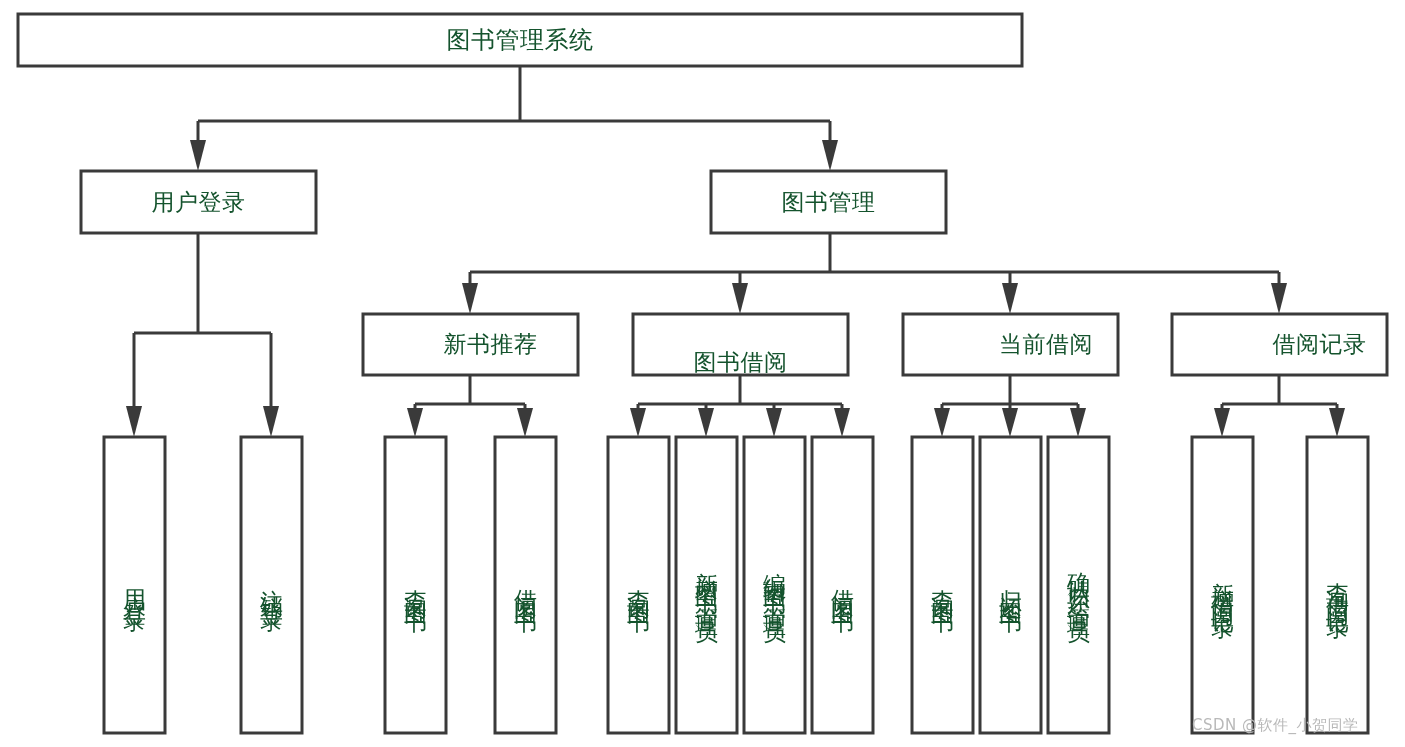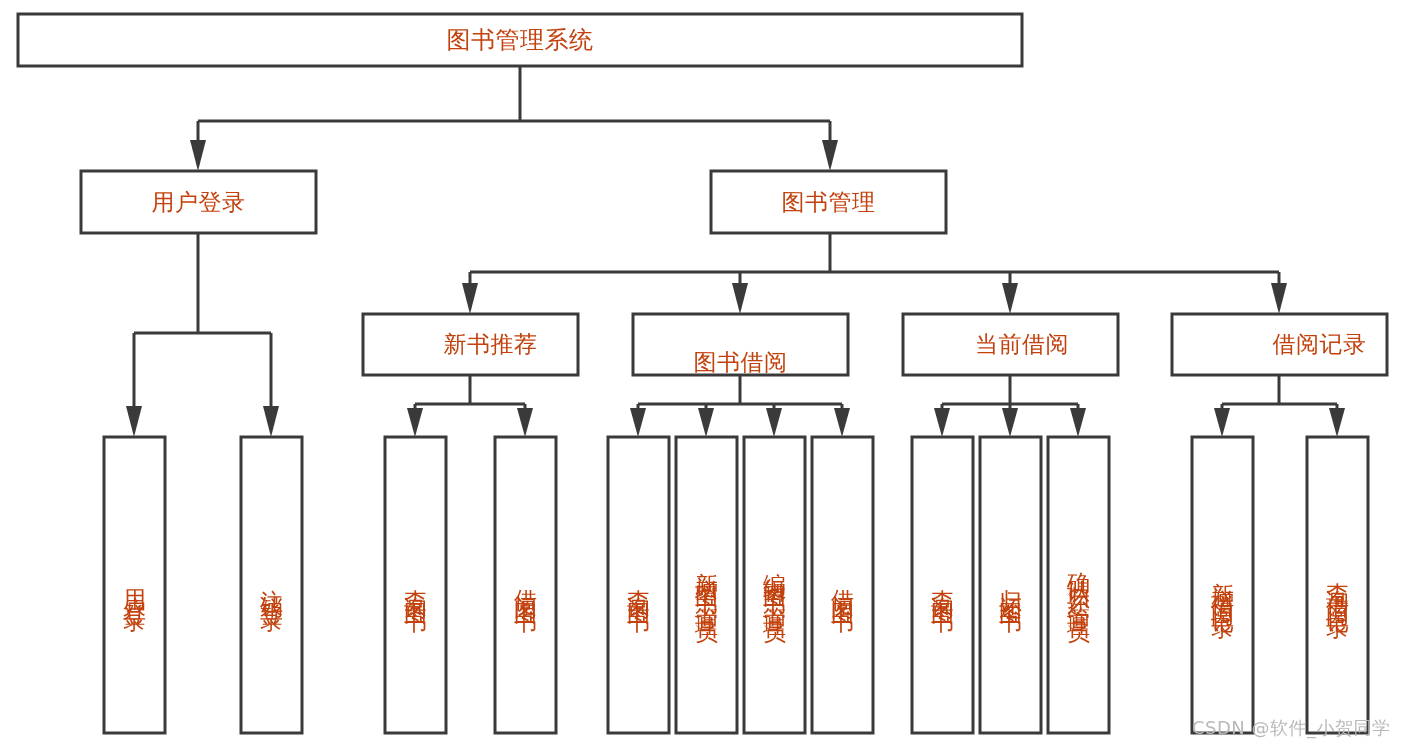--- a/index.html
+++ b/index.html
@@ -39,21 +39,21 @@
   .arrow-head {
     fill: #3a3a3a;
     stroke: none;
   }
   
   .node-label {
     position: absolute;
     display: flex;
     align-items: center;
     justify-content: center;
-    color: #c2410c;
+    color: #14532d;
     text-align: center;
     line-height: 1.0;
     pointer-events: none;
     user-select: none;
   }
   .node-label.horizontal {
     font-size: 23px;
     letter-spacing: 0.5px;
   }
   .node-label.horizontal.root {
@@ -62,21 +62,21 @@
   .node-label.vertical {
     writing-mode: vertical-rl;
     text-orientation: upright;
     font-size: 23px;
     letter-spacing: 7px;
     line-height: 1.0;
   }
   .watermark {
     position: absolute;
     color: #b9b9b9;
-    font-size: 18px;
+    font-size: 15px;
     letter-spacing: 0.5px;
     white-space: nowrap;
     user-select: none;
   }
 </style>
 </head>
 <body>
 
 <div id="diagram-root">
 
@@ -178,21 +178,21 @@
     </g>
   </svg>
 
   <div class="node-label horizontal root" style="left:18px; top:14px; width:1004px; height:52px;">图书管理系统</div>
 
   <div class="node-label horizontal" style="left:81px; top:171px; width:235px; height:62px;">用户登录</div>
   <div class="node-label horizontal" style="left:711px; top:171px; width:235px; height:62px;text-align:center;">图书管理</div>
 
   <div class="node-label horizontal" style="left:363px; top:314px; width:255px; height:61px;">新书推荐</div>
   <div class="node-label horizontal" style="left:633px; top:328px; width:215px; height:68px;">图书借阅</div>
-  <div class="node-label horizontal" style="left:903px; top:314px; width:238px; height:61px;">当前借阅</div>
+  <div class="node-label horizontal" style="left:903px; top:314px; width:238px; height:61px;padding-left:24px;">当前借阅</div>
   <div class="node-label horizontal" style="left:1212px; top:314px; width:215px; height:61px;">借阅记录</div>
 
   <div class="node-label vertical" style="left:104px; top:437px; width:61px; height:296px;">用户登录</div>
   <div class="node-label vertical" style="left:241px; top:437px; width:61px; height:296px;">注销登录</div>
 
   <div class="node-label vertical" style="left:385px; top:437px; width:61px; height:296px;">查询图书</div>
   <div class="node-label vertical" style="left:495px; top:437px; width:61px; height:296px;">借阅图书</div>
 
   <div class="node-label vertical" style="left:608px; top:437px; width:61px; height:296px;">查询图书</div>
   <div class="node-label vertical" style="left:676px; top:437px; width:61px; height:296px;">新增图书（管理员）</div>

